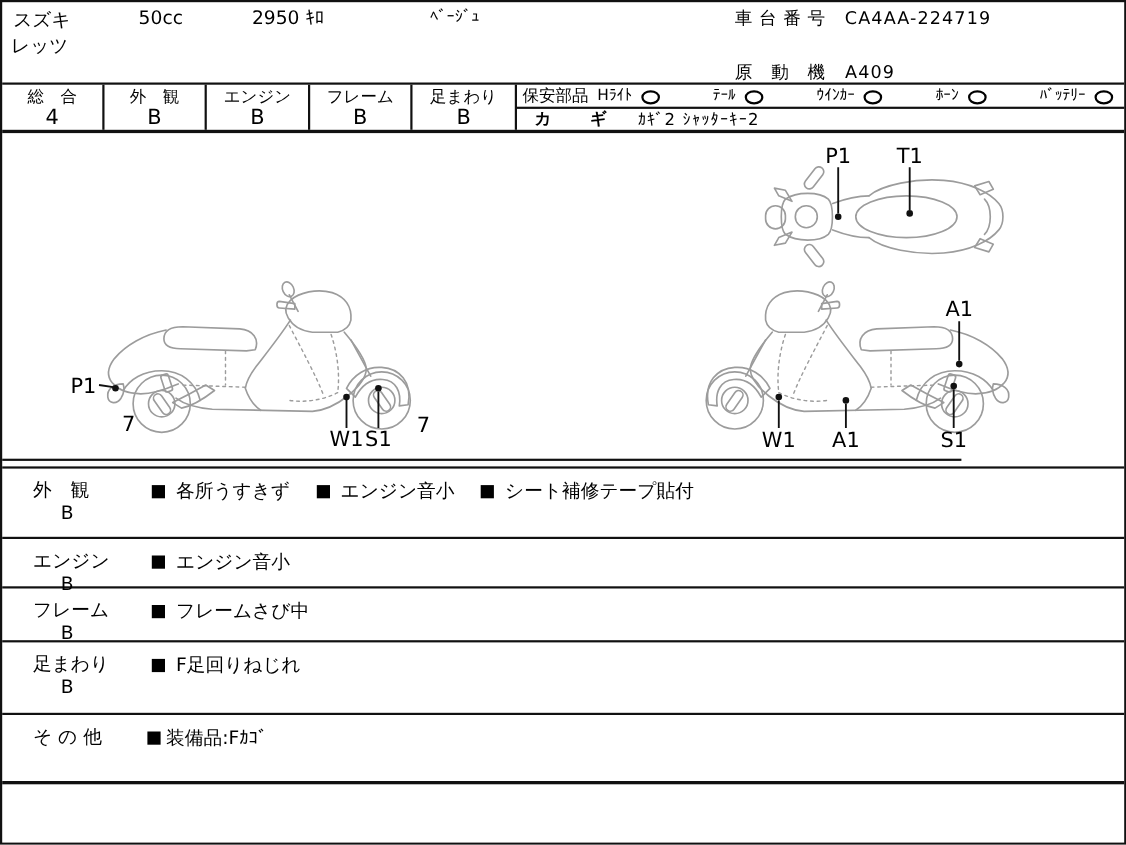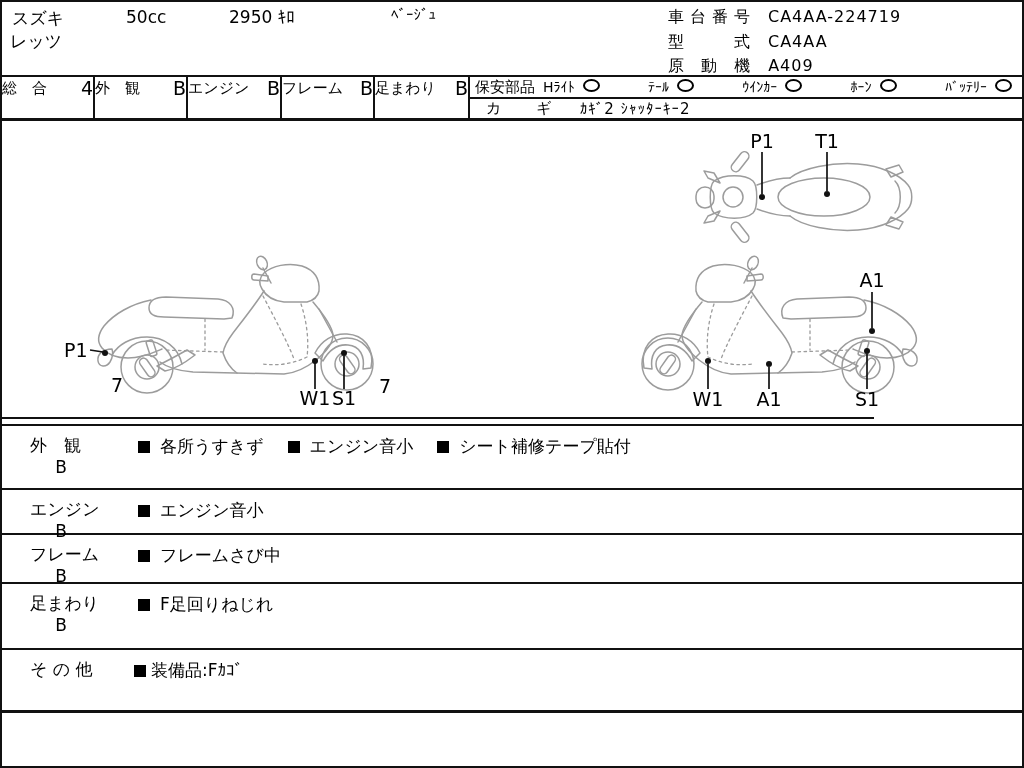--- a/index.html
+++ b/index.html
@@ -18,31 +18,31 @@
   .th-mileage { left: 227px; top: 5px; }
   .th-color { left: 389px; top: 4px; font-size: 15px; }
   .th-right { font-size: 16px; }
   .th-chassis { left: 666px; top: 5px; }
   .th-type { left: 666px; top: 30px; }
   .th-engine { left: 666px; top: 54px; }
   .th-label { letter-spacing: 6px; }
   .th-value { margin-left: 12px; letter-spacing: 1px; }
   
   .grade-row { position: absolute; left: 0; top: 75px; width: 1020px; height: 44px; border-bottom: 3px solid #111; display: flex; }
-  .grade-cell { border-right: 2px solid #111; display: flex; align-items: flex-start; justify-content: space-between; padding: 2px 0 1px 0; }
+  .grade-cell { border-right: 2px solid #111; display: flex; flex-direction: column; align-items: center; justify-content: space-between; padding: 2px 0 1px 0; }
   .gc-label { font-size: 15px; white-space: nowrap; }
   .gc-value { font-size: 19px; line-height: 1; }
   .safety-cell { flex: 1; display: flex; flex-direction: column; }
   .safety-row { height: 22px; border-bottom: 2px solid #111; display: flex; align-items: center; padding: 0 10px 0 5px; font-size: 15px; }
   .safety-label { white-space: nowrap; margin-right: 8px; }
   .safety-items { flex: 1; display: flex; justify-content: space-between; align-items: center; }
-  .safety-item { display: flex; align-items: flex-start; gap: 8px; font-size: 14px; white-space: nowrap; }
+  .safety-item { display: flex; align-items: flex-end; gap: 8px; font-size: 14px; white-space: nowrap; }
   .circle-ok { display: inline-block; width: 17px; height: 13px; border: 2px solid #000; border-radius: 50%; }
   .key-row { flex: 1; display: flex; align-items: center; padding-left: 16px; font-size: 15px; }
-  .key-label { letter-spacing: 10px; }
+  .key-label { letter-spacing: 10px; font-weight: bold; }
   .key-value { margin-left: 18px; letter-spacing: 1px; }
   
   .diagram-area { position: absolute; left: 0; top: 119px; width: 872px; height: 298px; border-bottom: 2px solid #111; }
   svg { display: block; }
   .art { stroke: #9c9c9c; stroke-width: 1.5; fill: none; stroke-linecap: round; stroke-linejoin: round; }
   .art .dot-line { stroke-dasharray: 2.5 3.5; stroke-width: 1.3; }
   .marker-line { stroke: #111; stroke-width: 1.7; fill: none; }
   .marker-dot { fill: #111; stroke: none; }
   .diag-label { font-size: 19px; fill: #000; font-family: "DejaVu Sans", "Liberation Sans", sans-serif; }
   
@@ -69,23 +69,20 @@
   <div class="top-header">
     <span class="th-item th-maker">スズキ</span>
     <span class="th-item th-model">レッツ</span>
     <span class="th-item th-cc">50cc</span>
     <span class="th-item th-mileage">2950 ｷﾛ</span>
     <span class="th-item th-color">ﾍﾞｰｼﾞｭ</span>
 
     <div class="th-item th-right th-chassis">
       <span class="th-label">車台番号</span><span class="th-value">CA4AA-224719</span>
     </div>
-    <div class="th-item th-right th-type">
-      <span class="th-label">型　　式</span><span class="th-value">CA4AA</span>
-    </div>
     <div class="th-item th-right th-engine">
       <span class="th-label">原 動 機</span><span class="th-value">A409</span>
     </div>
   </div>
 
   <div class="grade-row">
     <div class="grade-cell" style="width:93px">
       <span class="gc-label">総　合</span>
       <span class="gc-value">4</span>
     </div>

